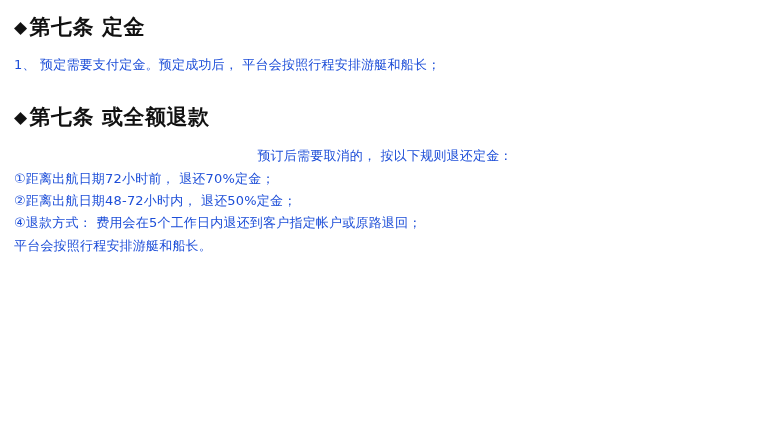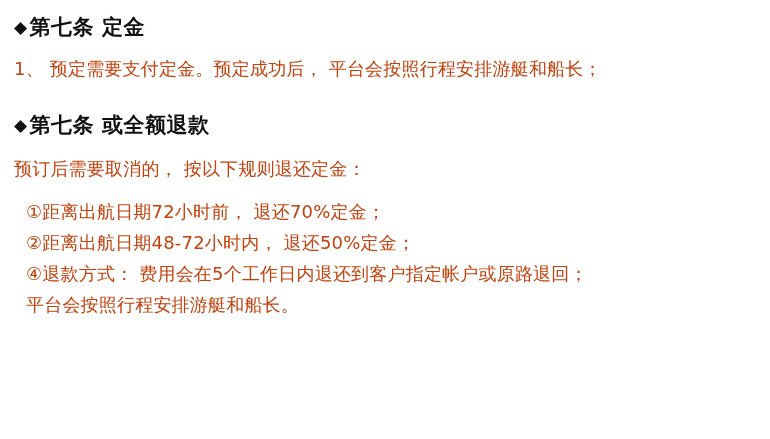--- a/index.html
+++ b/index.html
@@ -38,52 +38,53 @@
     font-size: 17px;
     margin-right: 2px;
     line-height: 1;
     position: relative;
     top: -1px;
   }
   .heading .htext {
     white-space: pre;
   }
   .body-text {
-    font-size: 18px;
+    font-size: 13px;
     line-height: 1.72;
-    color: #c2410c;
+    color: #1d4ed8;
     letter-spacing: 0.2px;
   }
   .para {
     margin: 0;
     white-space: pre-wrap;
   }
   .sec1 {
     padding-top: 4px;
   }
   .sec1 .body-text {
     margin-top: 10px;
   }
   .sec2 {
     margin-top: 26px;
   }
   .sec2 .body-text {
     margin-top: 12px;
   }
   .list {
-    margin: 12px;
+    margin: 0;
     padding: 0;
     list-style: none;
   }
   .list li {
     margin: 0;
     white-space: pre-wrap;
   }
   .lead {
     margin: 0 0 0 0;
+    text-align: center;
   }
 </style>
 </head>
 <body>
 
 <div class="page">
 
   <div class="section sec1">
     <div class="heading">
       <span class="diamond">◆</span>

